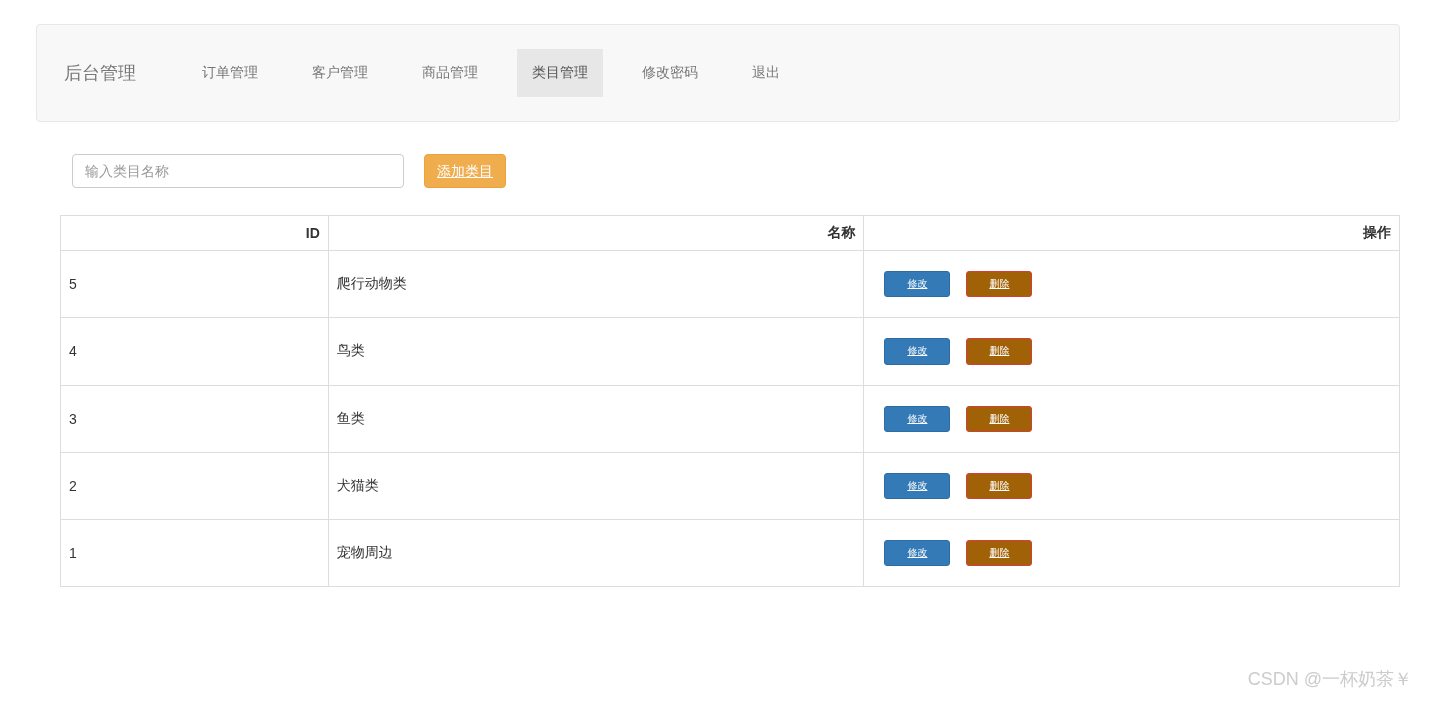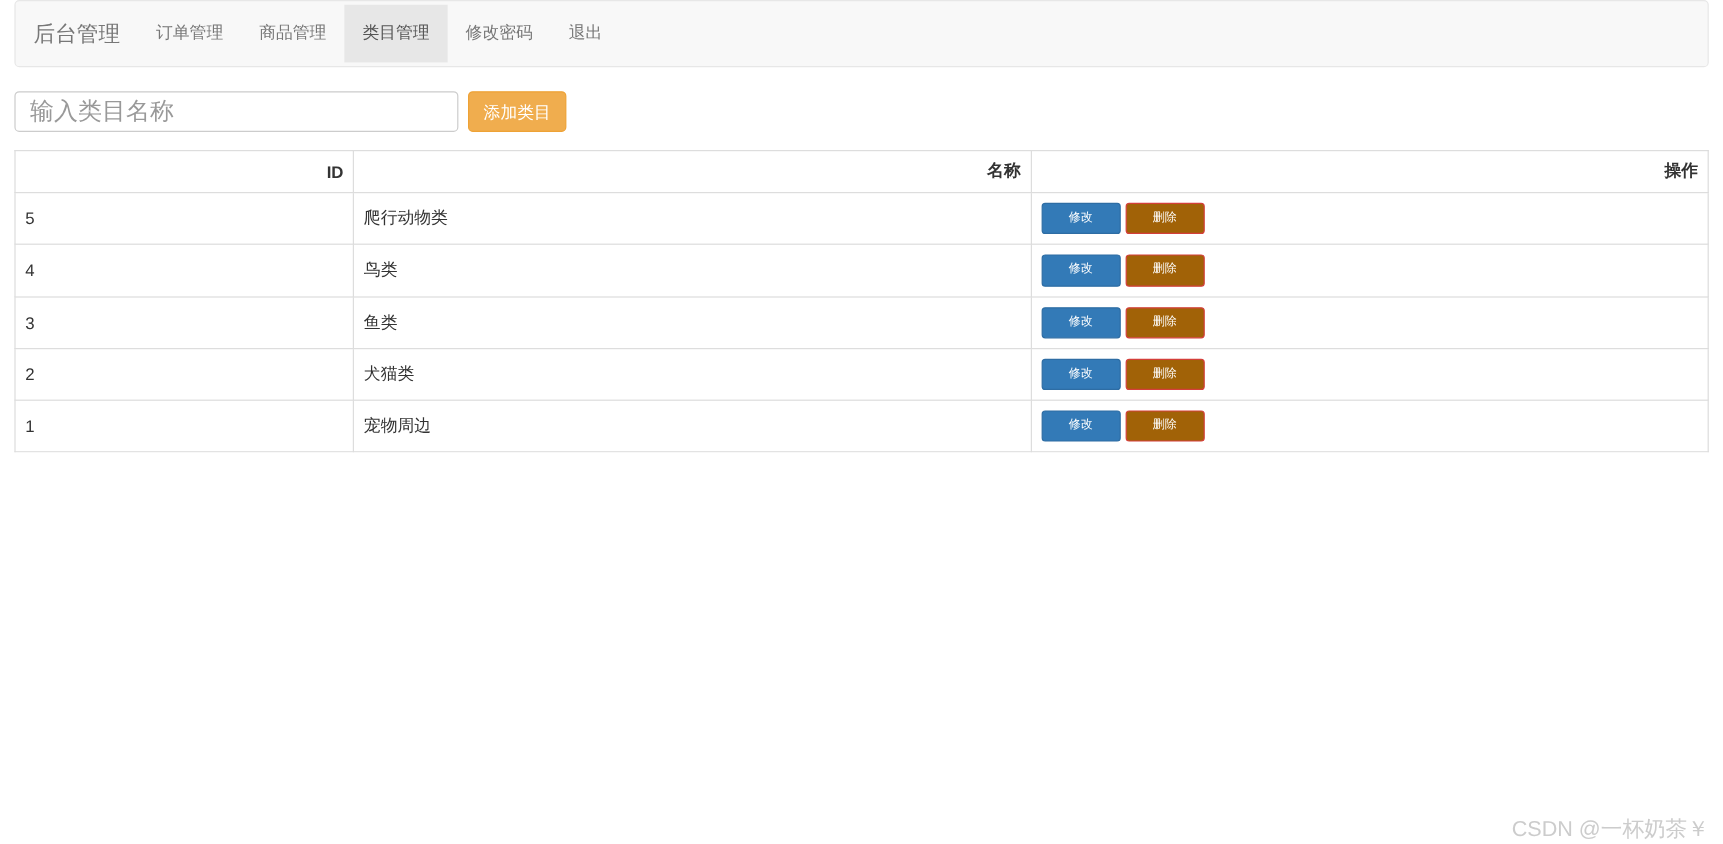--- a/index.html
+++ b/index.html
@@ -1,17 +1,17 @@
 <!DOCTYPE html>
 <html><head>
   <meta charset="utf-8">
   <style>
     * {
       box-sizing: border-box;
-      margin: 0;
+      margin: 12px;
       padding: 0;
     }
     body {
       font-family: "Helvetica Neue", Helvetica, Arial, "Microsoft YaHei", sans-serif;
       font-size: 14px;
       color: #333;
       background: #fff;
     }
     .navbar {
       background: #f8f8f8;
@@ -44,24 +44,24 @@
       color: #555;
     }
     .container {
       padding: 0 12px;
     }
     .form-row {
       display: flex;
       margin-bottom: 15px;
     }
     .form-control {
-      width: 370px;
+      width: 332px;
       height: 34px;
       padding: 6px 12px;
-      font-size: 20px;
+      font-size: 14px;
       line-height: 1.42857143;
       color: #8b5cf6;
       background: #fff;
       border: 1px solid #ccc;
       border-radius: 4px;
       margin-right: 8px;
     }
     .form-control::placeholder {
       color: #999;
     }
@@ -71,20 +71,21 @@
       font-size: 14px;
       font-weight: 400;
       line-height: 1.42857143;
       text-align: left;
       white-space: nowrap;
       vertical-align: middle;
       cursor: pointer;
       border: 1px solid transparent;
       border-radius: 4px;
       color: #fff;
+      text-decoration: underline;
     }
     .btn-warning {
       background: #f0ad4e;
       border-color: #eea236;
     }
     .btn-primary {
       background: #337ab7;
       border-color: #2e6da4;
     }
     .btn-danger {
@@ -133,20 +134,21 @@
       pointer-events: none;
     }
   </style>
 </head>
 <body>
 
 <nav class="navbar">
   <a class="navbar-brand">后台管理</a>
   <ul class="nav">
     <li class="nav-item">订单管理</li>
+    <li class="nav-item">客户管理</li>
     <li class="nav-item">商品管理</li>
     <li class="nav-item active">类目管理</li>
     <li class="nav-item">修改密码</li>
     <li class="nav-item">退出</li>
   </ul>
 </nav>
 
 <div class="container">
   <div class="form-row">
     <input type="text" class="form-control" placeholder="输入类目名称" style="">

